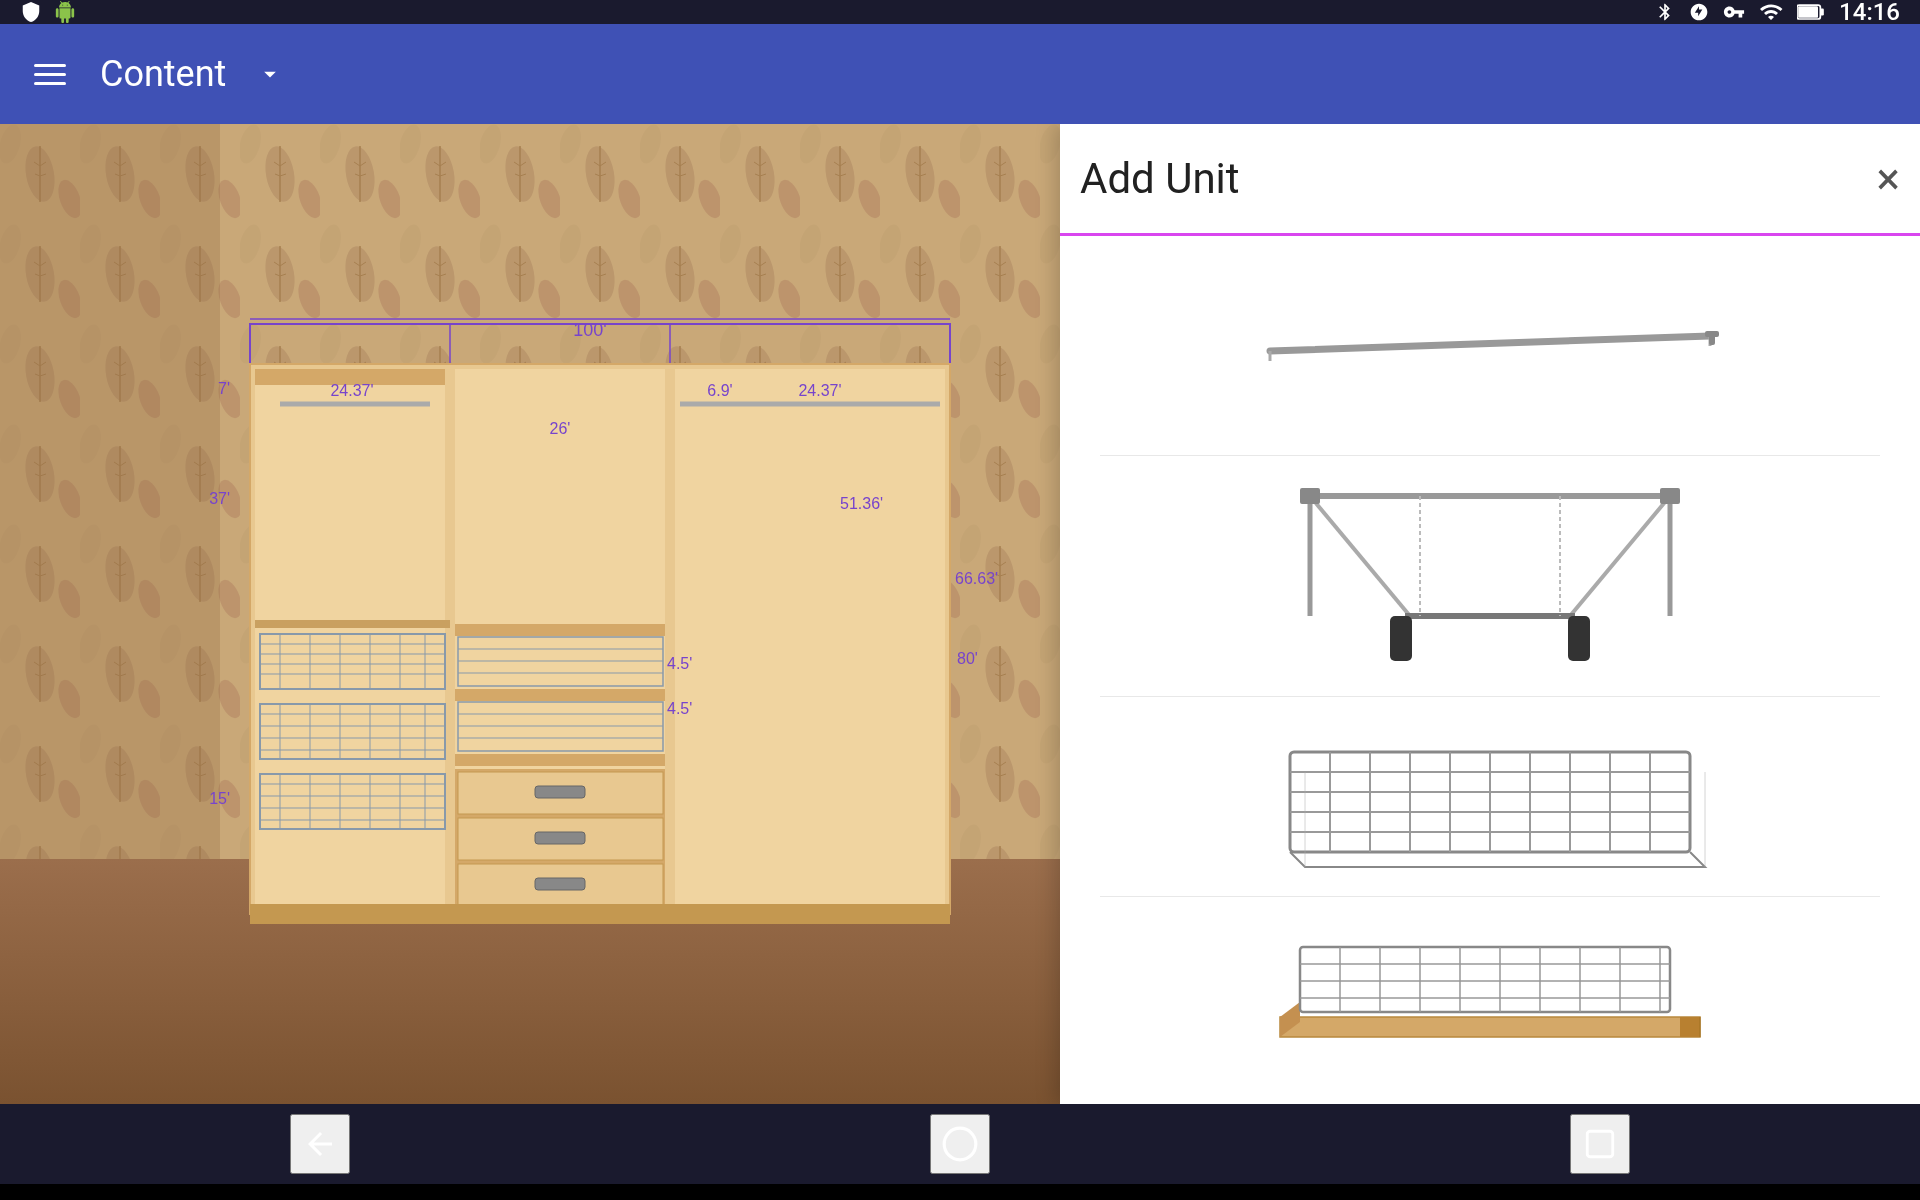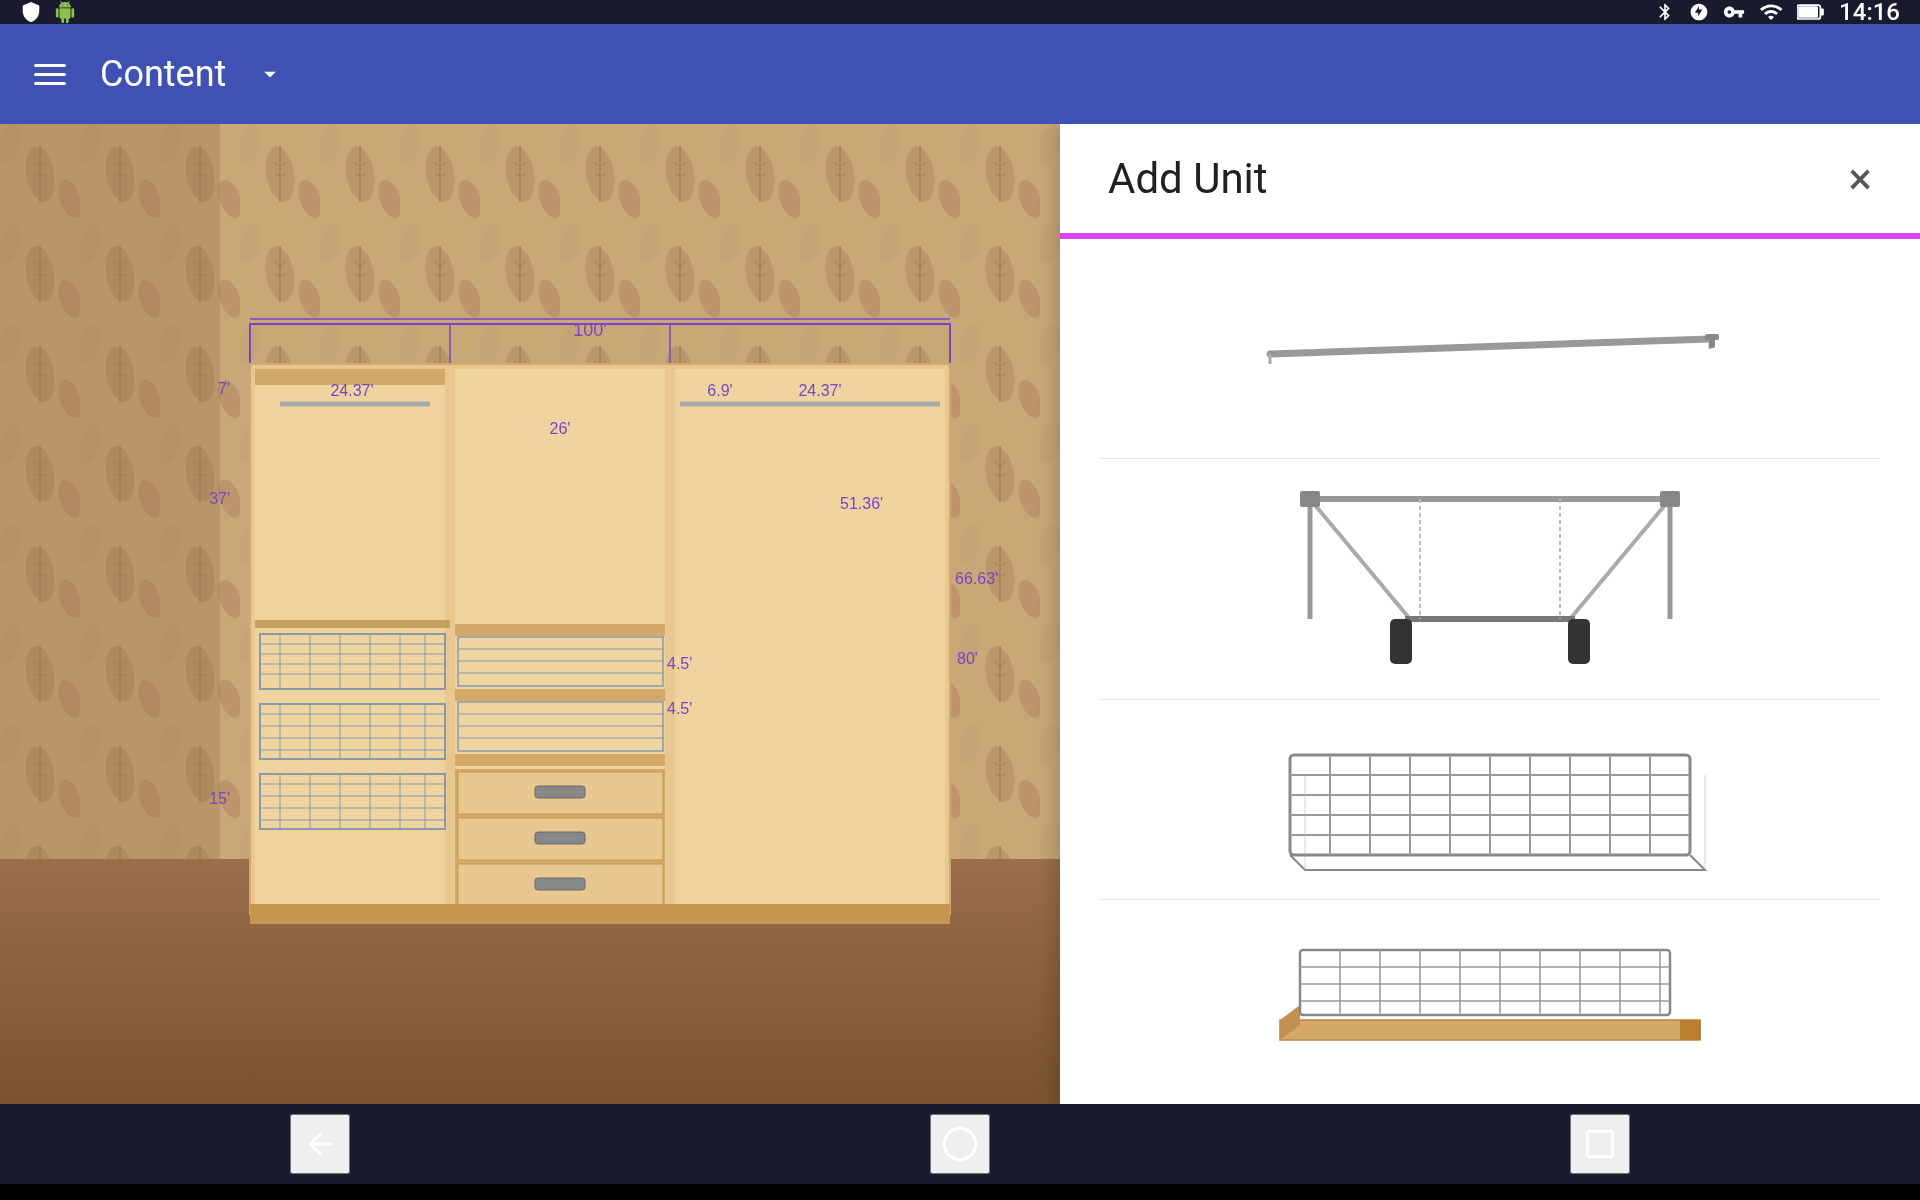--- a/index.html
+++ b/index.html
@@ -110,22 +110,22 @@
       right: 0;
       bottom: 0;
       display: flex;
       flex-direction: column;
       box-shadow: -4px 0 20px rgba(0,0,0,0.2);
     }
     .panel-header {
       display: flex;
       align-items: center;
       justify-content: space-between;
-      padding: 30px 48px;
-      border-bottom: 6px solid #d946ef;
+      padding: 30px 20px;
+      border-bottom: 3px solid #d946ef;
     }
     .panel-title {
       font-size: 42px;
       font-weight: 400;
       color: #212121;
     }
     .panel-close {
       font-size: 44px;
       color: #555;
       cursor: pointer;

